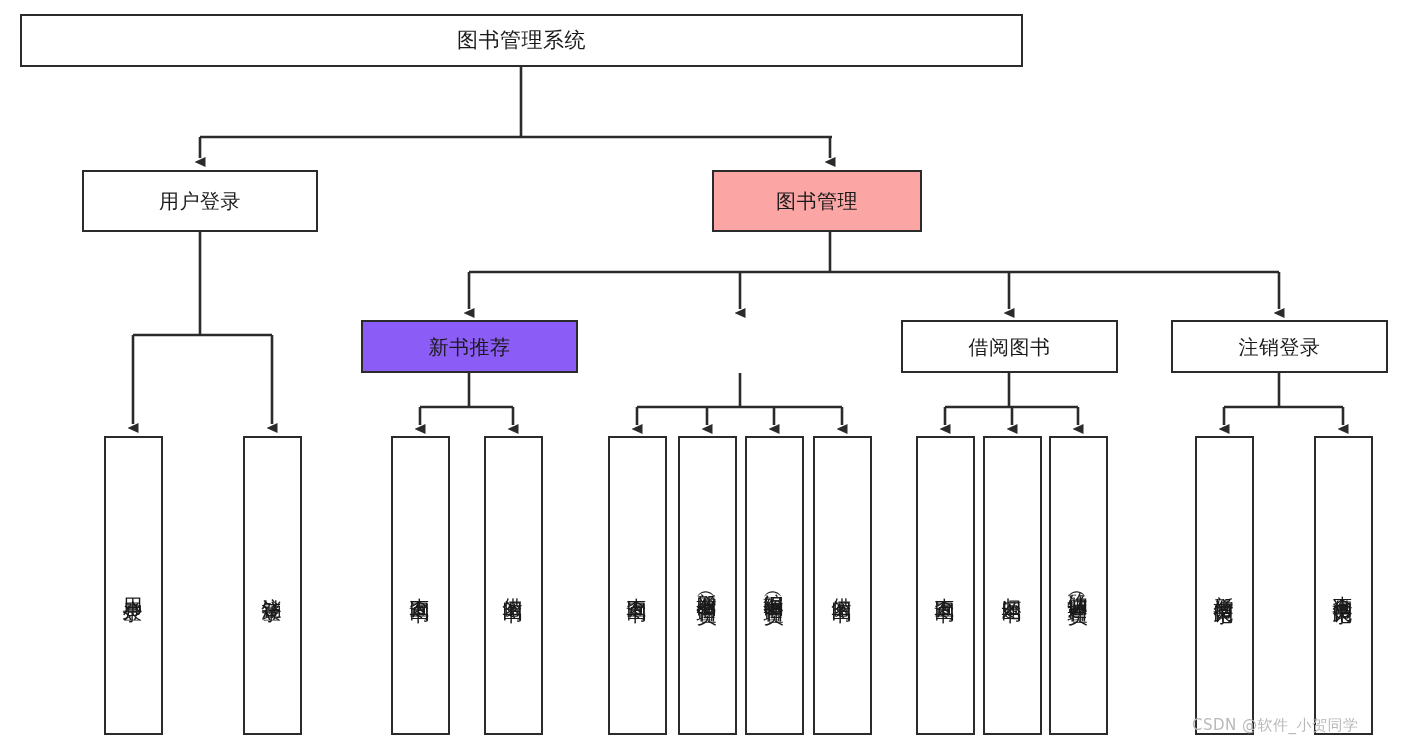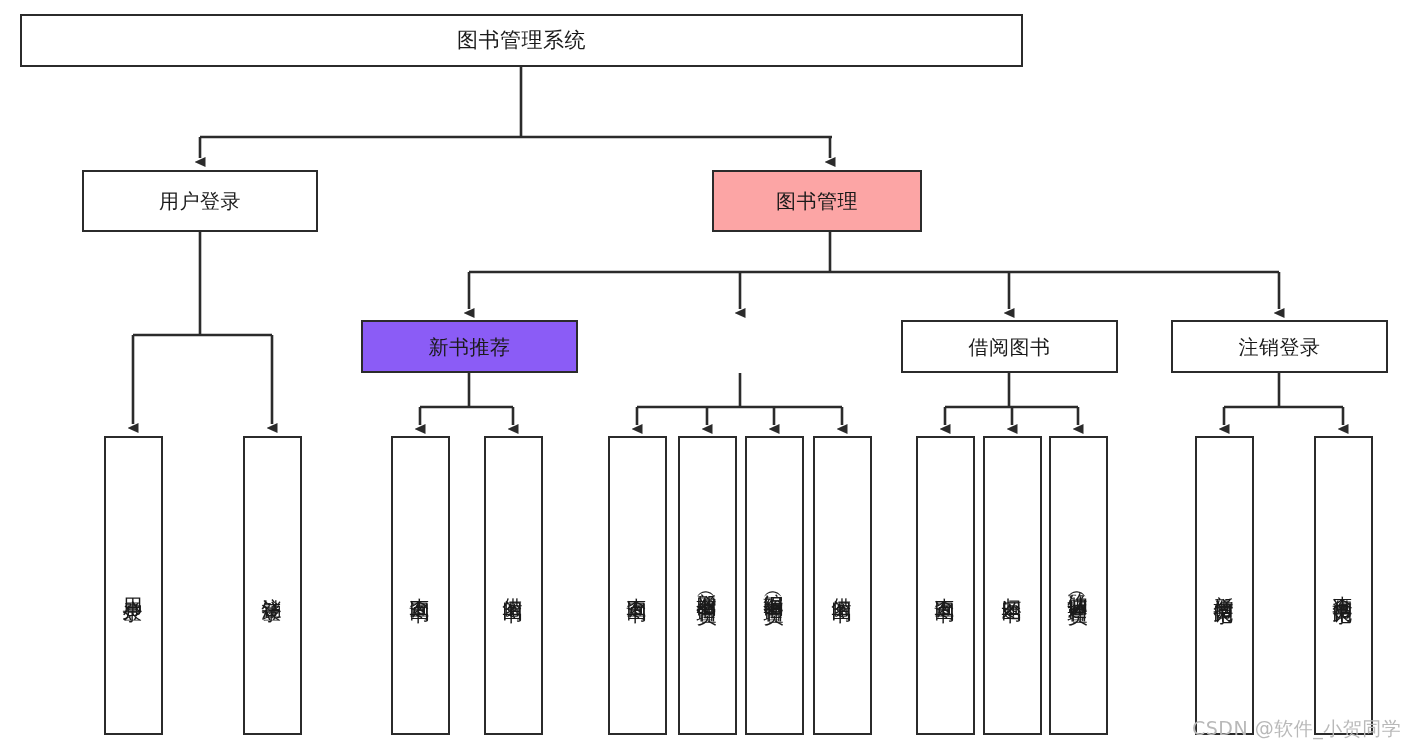--- a/index.html
+++ b/index.html
@@ -54,21 +54,21 @@
     writing-mode: vertical-rl;
     text-orientation: upright;
     white-space: nowrap;
     letter-spacing: 2px;
   }
   .node.root {
     font-size: 21px;
   }
   .watermark {
     position: absolute;
-    font-size: 19px;
+    font-size: 15px;
     color: #b9b9b9;
     white-space: nowrap;
     letter-spacing: 0.5px;
   }
 </style>
 </head>
 <body>
 
 <div id="canvas" style="background: rgb(255, 255, 255);">
 

